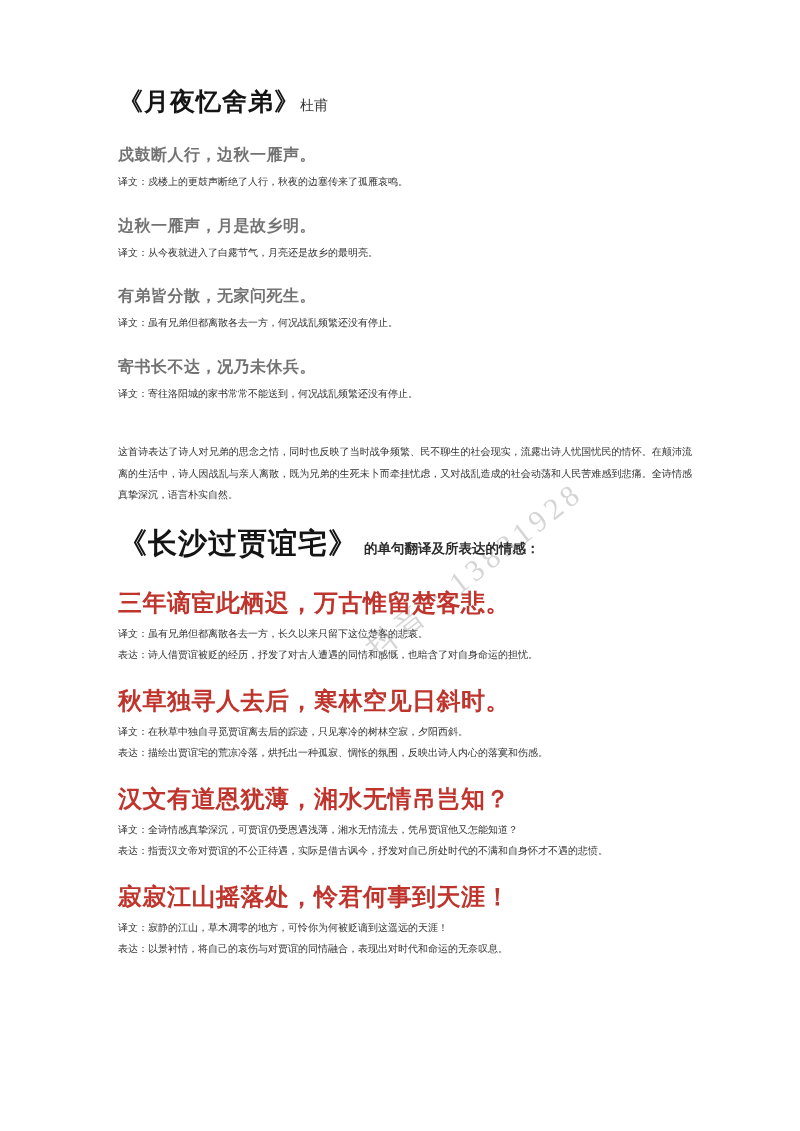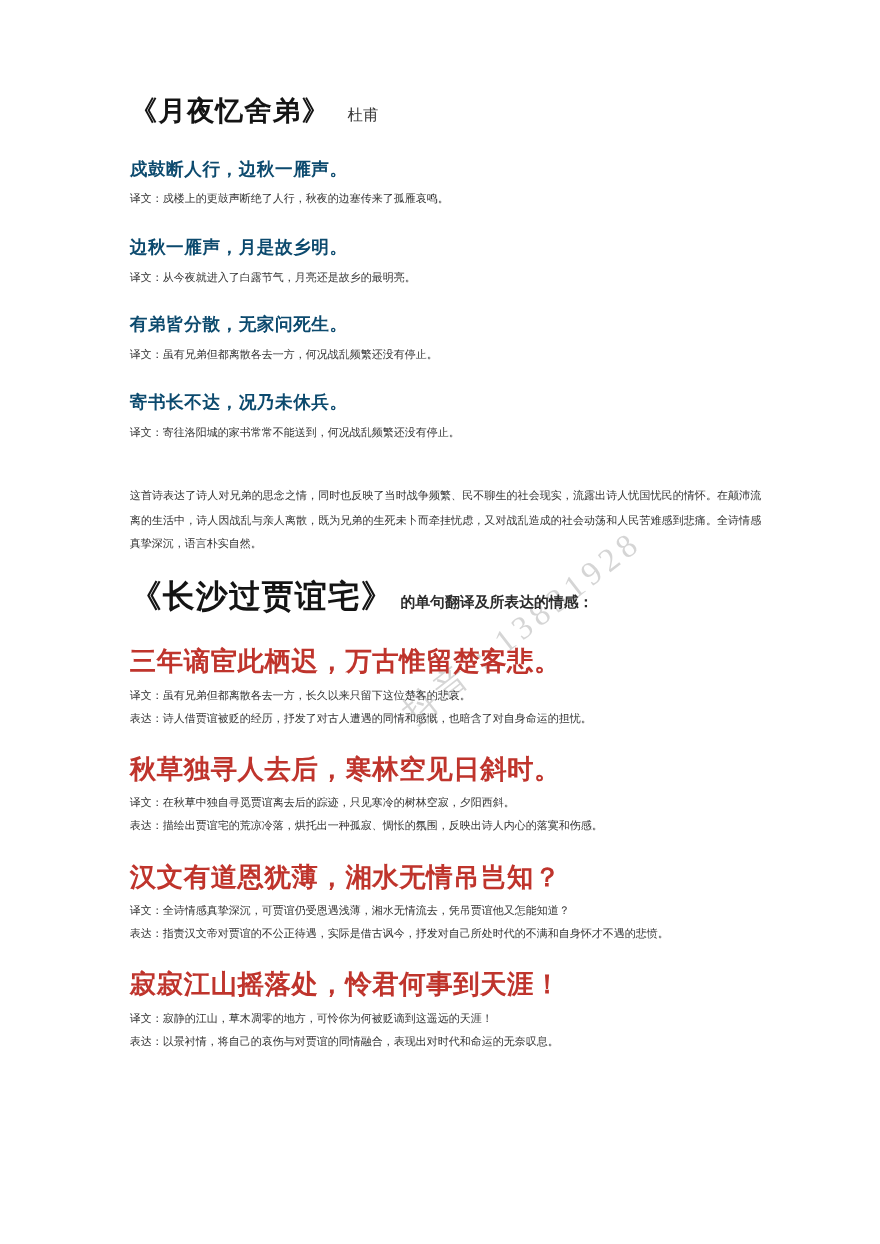--- a/index.html
+++ b/index.html
@@ -25,40 +25,40 @@
     line-height: 32px;
     font-weight: bold;
     color: #141414;
     letter-spacing: 1px;
   }
   .poem-title .author {
     font-size: 14px;
     font-weight: normal;
     color: #3a3a3a;
     letter-spacing: 0;
-    margin-left: 16px;
+    margin-left: 0;
   }
   .poem-title-2 {
     margin: 18px 0 0 0;
     font-size: 29px;
     line-height: 38px;
     font-weight: bold;
     color: #141414;
     letter-spacing: 1px;
   }
   .poem-title-2 .subtitle {
     font-size: 13.5px;
     font-weight: bold;
     color: #2c2c2c;
     letter-spacing: 0;
     margin-left: 6px;
     text-align: right;
   }
   .verse {
-    color: #0c4a6e;
+    color: #737373;
     font-weight: bold;
     font-size: 16px;
     line-height: 22px;
     margin: 22px 0 5px 0;
     letter-spacing: 0.5px;
   }
   .verse-lg {
     color: #bf342c;
     font-weight: bold;
     font-size: 24px;

